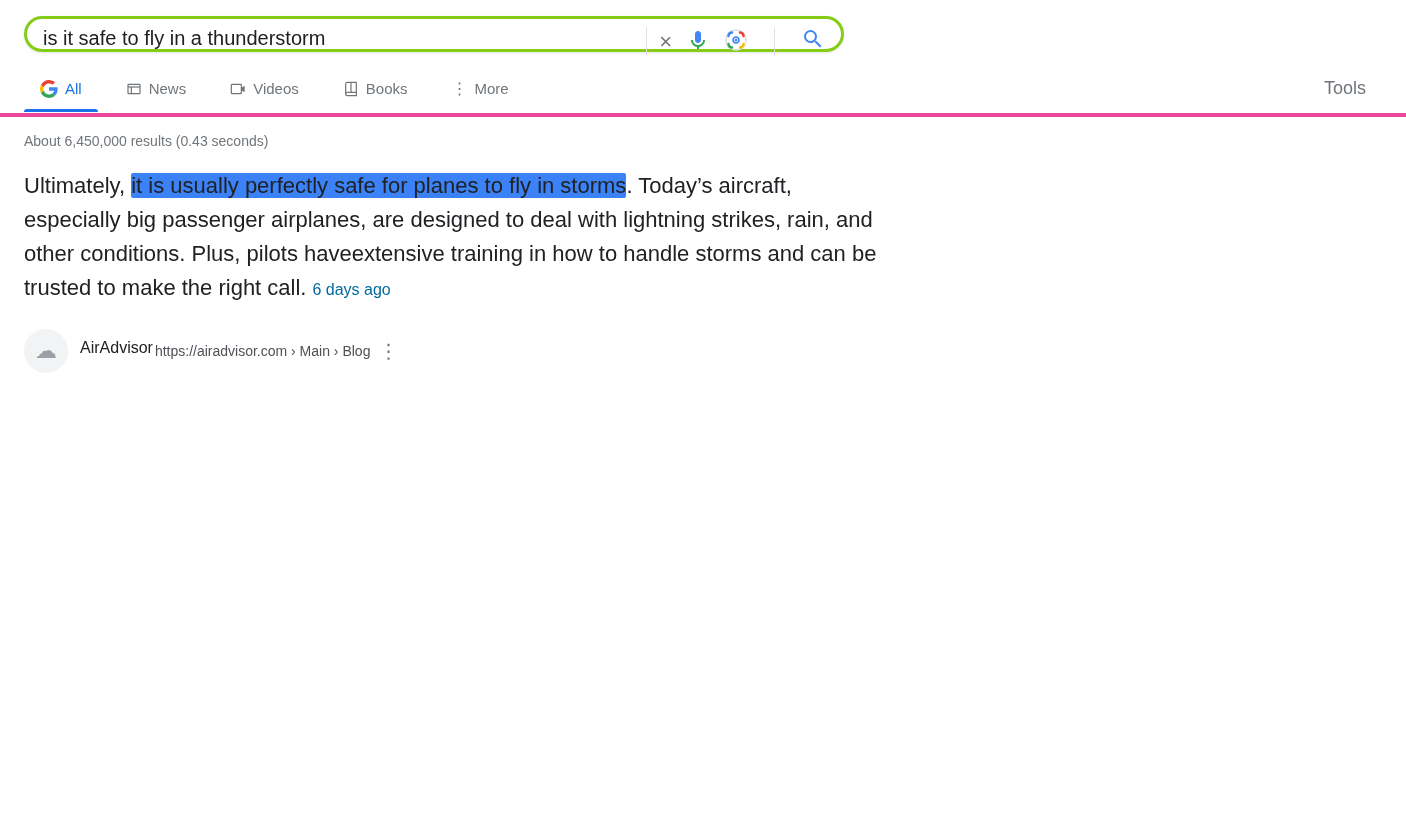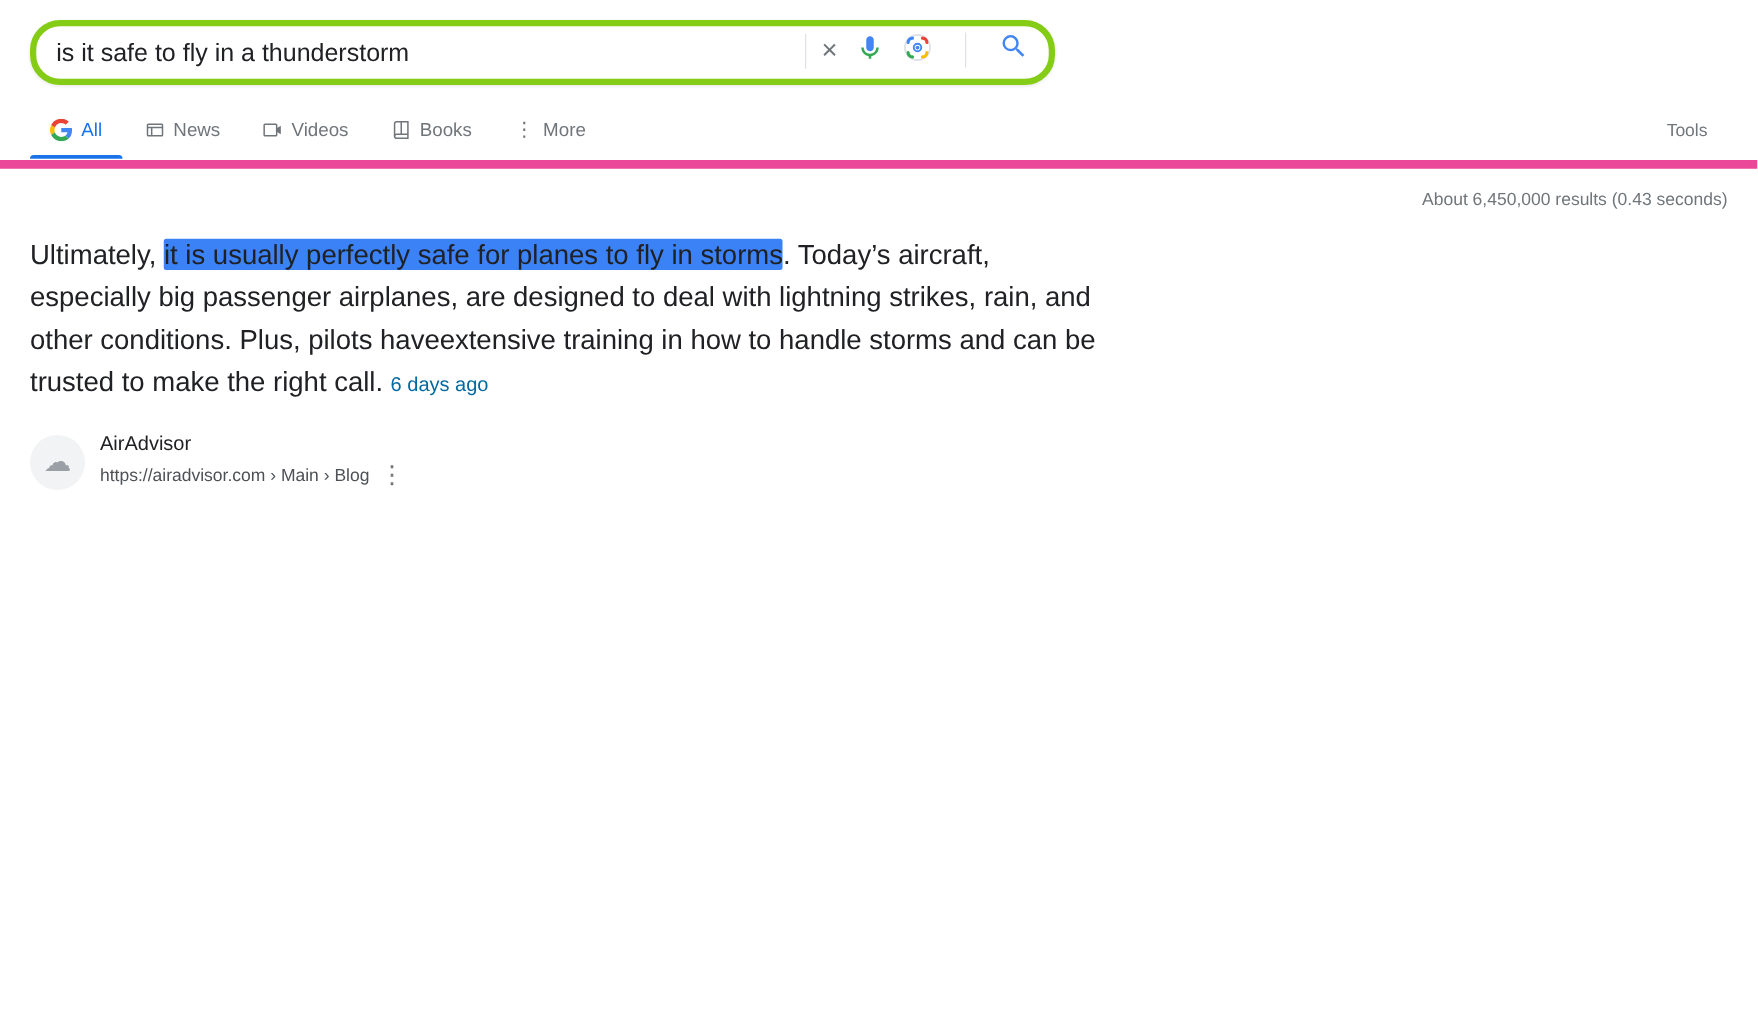--- a/index.html
+++ b/index.html
@@ -18,26 +18,26 @@
 
     
     .search-bar-container {
       padding: 16px 24px 12px 24px;
       display: flex;
       align-items: center;
     }
 
     .search-bar {
       display: flex;
-      align-items: flex-end;
-      border: 5px solid #84cc16;
+      align-items: flex-start;
+      border: 3px solid #84cc16;
       border-radius: 24px;
       padding: 8px 16px;
       width: 820px;
-      height: 52px;
+      height: 36px;
       box-shadow: 0 1px 3px rgba(0,0,0,0.1);
     }
 
     .search-input-text {
       flex: 1;
       font-size: 20px;
       color: #202124;
       border: none;
       outline: none;
       background: transparent;
@@ -84,22 +84,22 @@
       cursor: pointer;
       color: #4285f4;
       font-size: 22px;
     }
 
     
     .nav-tabs {
       display: flex;
       align-items: center;
       padding: 0 24px;
-      border-bottom: 7px solid #ec4899;
-      gap: 2px;
+      border-bottom: 4px solid #ec4899;
+      gap: 12px;
     }
 
     .nav-tab {
       display: flex;
       align-items: center;
       gap: 7px;
       padding: 14px 16px;
       font-size: 15px;
       color: #70757a;
       cursor: pointer;
@@ -125,36 +125,35 @@
 
     .nav-tab-icon {
       font-size: 16px;
       display: flex;
       align-items: center;
     }
 
     .tools-tab {
       margin-left: auto;
       color: #70757a;
-      font-size: 14px;
+      font-size: 18px;
       padding: 14px 16px;
       cursor: pointer;
       text-align: right;
     }
 
     
     .results-container {
       padding: 16px 24px 0 24px;
     }
 
     .results-count {
       font-size: 14px;
       color: #70757a;
       margin-bottom: 20px;
-      text-align: right;
     }
 
     
     .featured-snippet {
       max-width: 860px;
       margin-bottom: 24px;
     }
 
     .snippet-text {
       font-size: 22px;
@@ -189,21 +188,21 @@
       border-radius: 50%;
       background: #f1f3f4;
       display: flex;
       align-items: center;
       justify-content: center;
       flex-shrink: 0;
     }
 
     .source-info {
       display: flex;
-      flex-direction: column;
+      flex-direction: row;
       gap: 2px;
     }
 
     .source-name {
       font-size: 16px;
       color: #202124;
       font-weight: normal;
     }
 
     .source-url-row {

